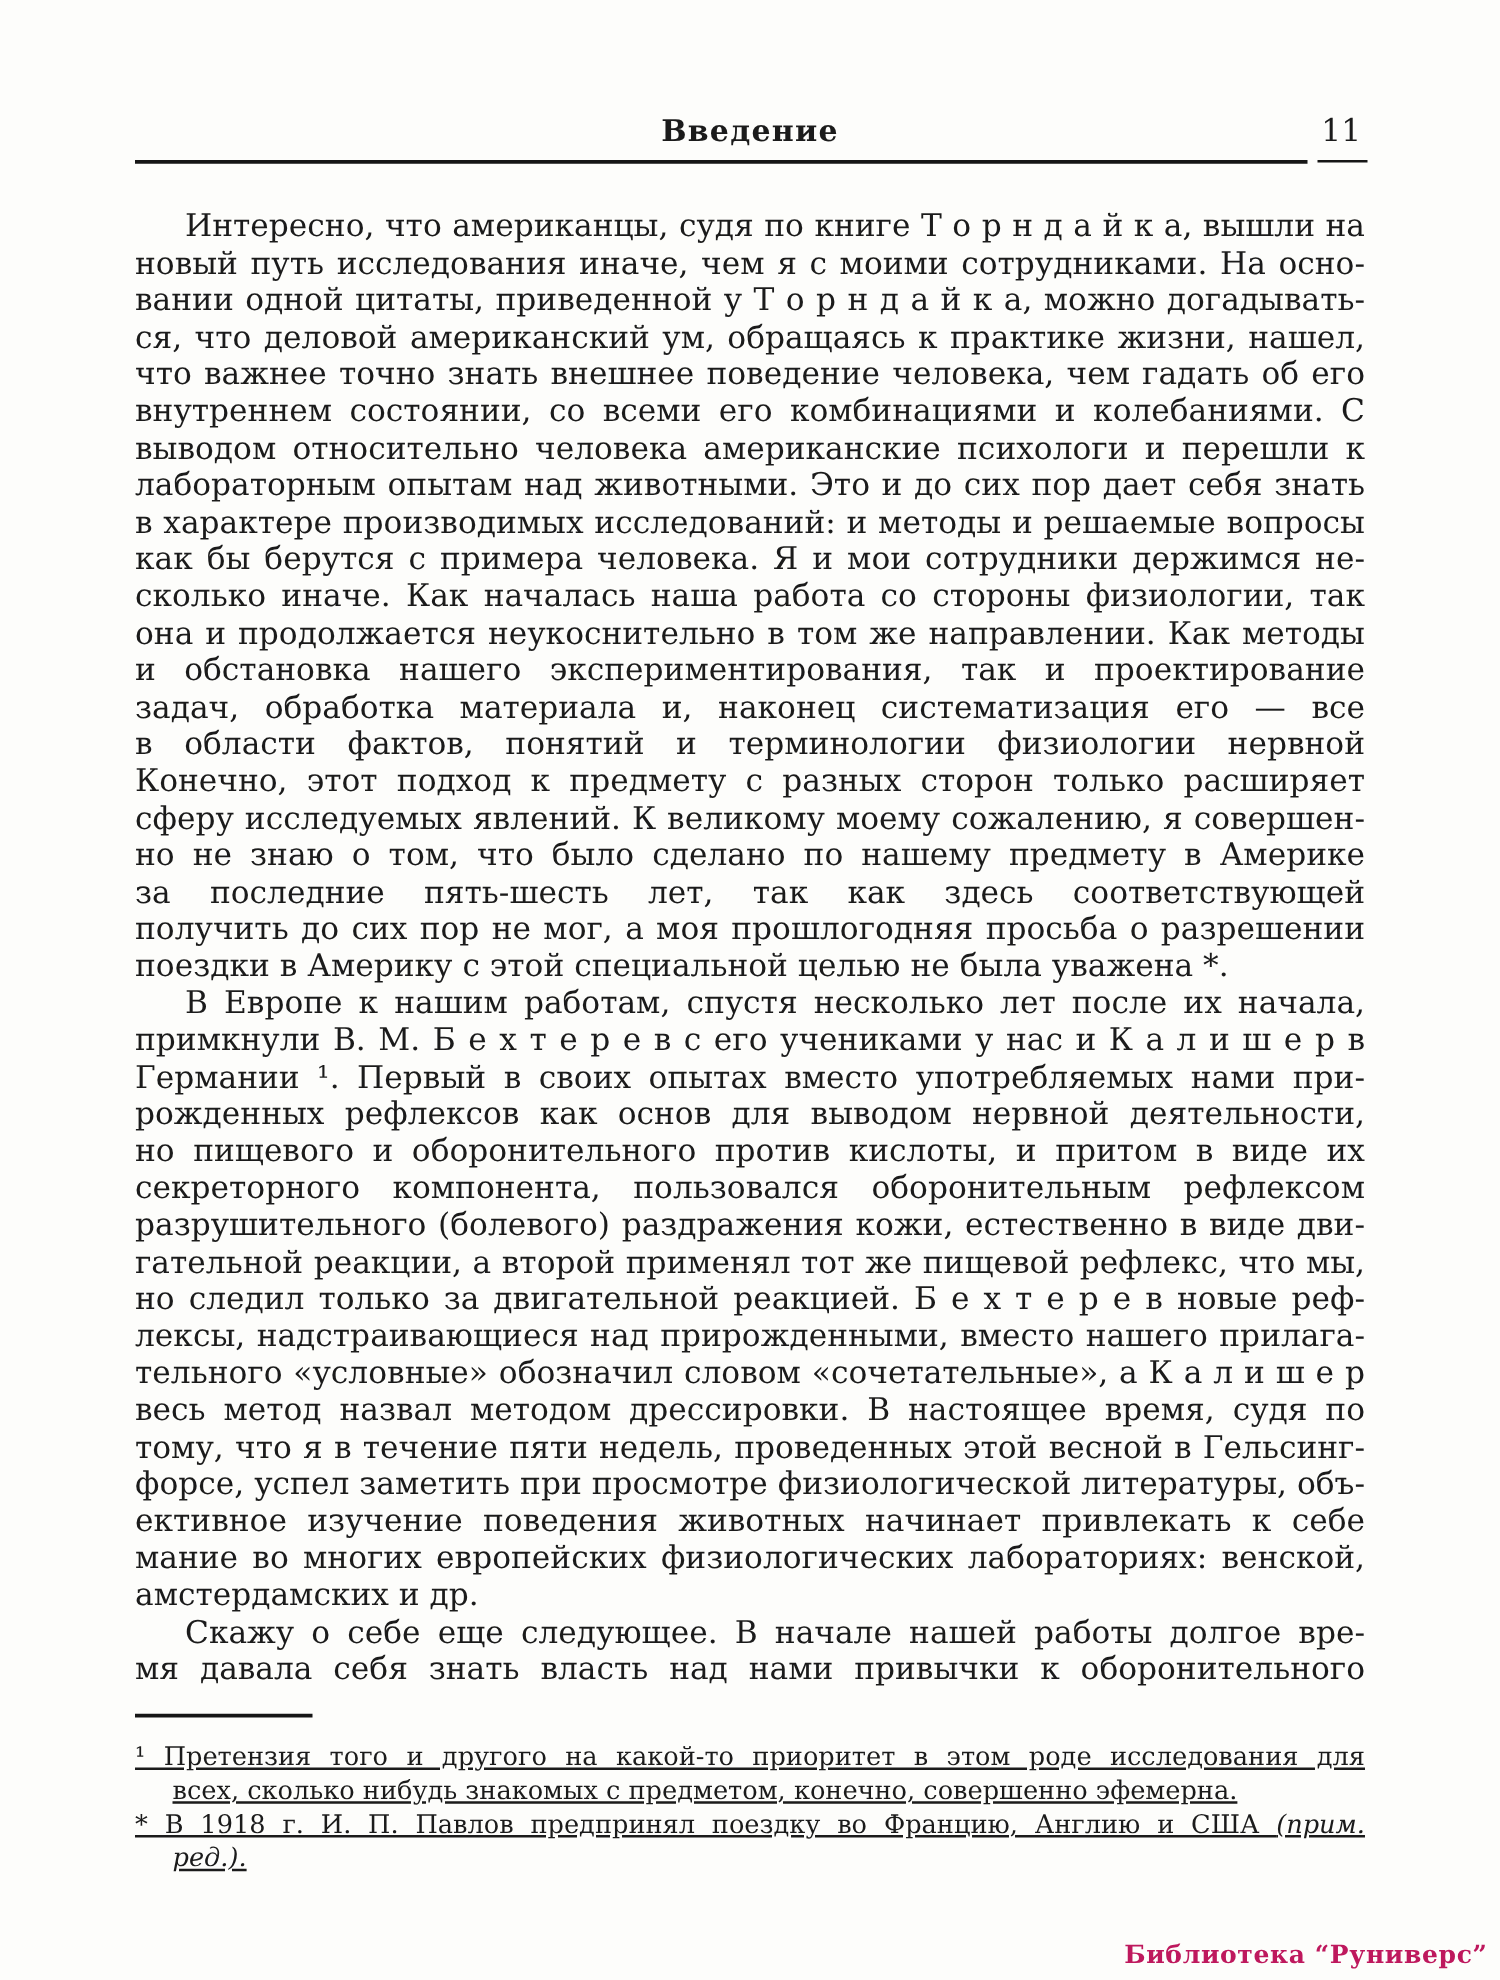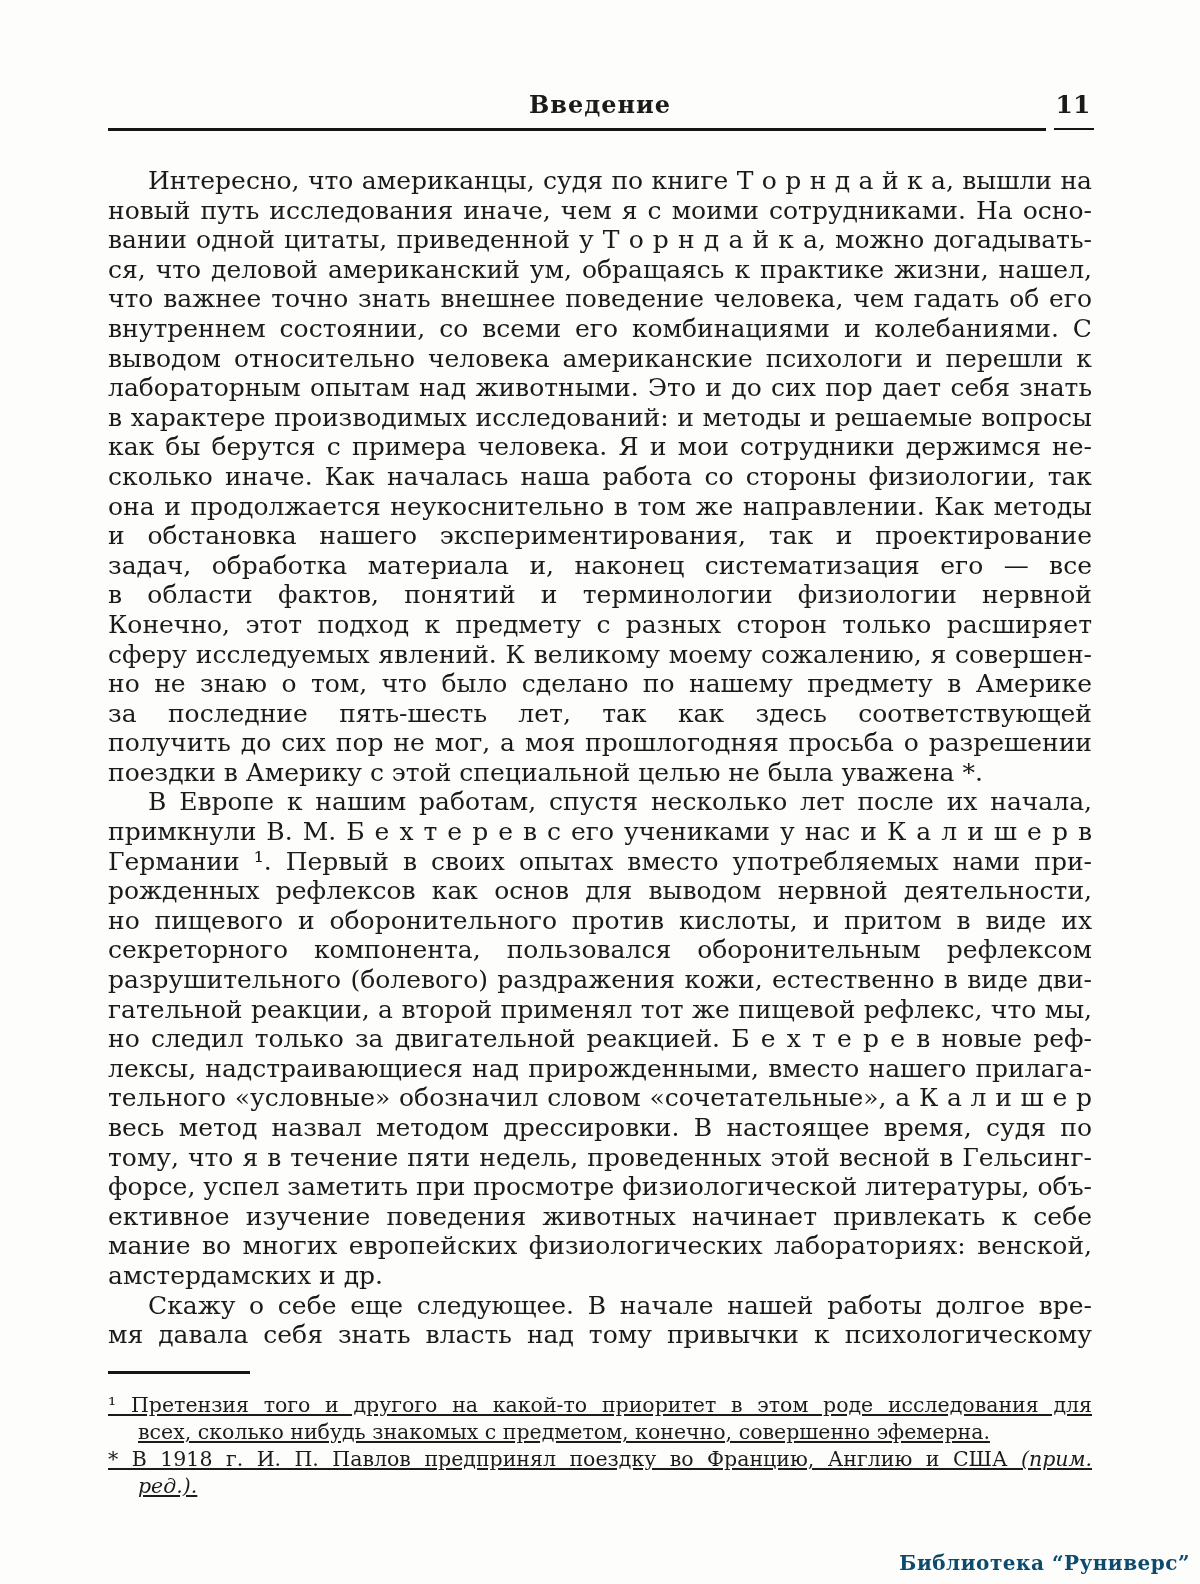--- a/index.html
+++ b/index.html
@@ -28,21 +28,21 @@
     font-weight: 700;
     letter-spacing: 1px;
   }
   .page-number {
     position: absolute;
     top: 90px;
     left: 1052px;
     width: 42px;
     text-align: center;
     font-size: 25px;
-    font-weight: 700;
+    font-weight: 400;
   }
   .header-rule-main {
     position: absolute;
     top: 128px;
     left: 108px;
     width: 938px;
     height: 3px;
     background: #161616;
   }
   .header-rule-end {
@@ -100,21 +100,21 @@
   .it { font-style: italic; }
   
   .watermark {
     position: absolute;
     top: 1551px;
     left: 0;
     width: 1190px;
     text-align: right;
     font-size: 20px;
     font-weight: 700;
-    color: #0c4a6e;
+    color: #be185d;
     letter-spacing: 0.5px;
   }
 </style>
 </head>
 <body>
 
 <div class="page">
 
   <div class="running-title">Введение</div>
 
@@ -156,21 +156,21 @@
       <div class="line just">но следил только за двигательной реакцией. Б е х т е р е в новые реф-</div>
       <div class="line just">лексы, надстраивающиеся над прирожденными, вместо нашего прилага-</div>
       <div class="line just">тельного «условные» обозначил словом «сочетательные», а К а л и ш е р</div>
       <div class="line just">весь метод назвал методом дрессировки. В настоящее время, судя по</div>
       <div class="line just">тому, что я в течение пяти недель, проведенных этой весной в Гельсинг-</div>
       <div class="line just">форсе, успел заметить при просмотре физиологической литературы, объ-</div>
       <div class="line just">ективное изучение поведения животных начинает привлекать к себе вни-</div>
       <div class="line just">мание во многих европейских физиологических лабораториях: венской,</div>
       <div class="line">амстердамских и др.</div>
       <div class="line indent just">Скажу о себе еще следующее. В начале нашей работы долгое вре-</div>
-      <div class="line just">мя давала себя знать власть над тому привычки к психологическому</div>
+      <div class="line just">мя давала себя знать власть над нами привычки к оборонительного</div>
     </main>
 
   <div class="footnote-rule"></div>
 
   <section class="footnotes" id="footnotes">
       <div class="fn-line just"><span>¹ Претензия того и другого на какой-то приоритет в этом роде исследования для</span></div>
       <div class="fn-line fn-cont"><span>всех, сколько нибудь знакомых с предметом, конечно, совершенно эфемерна.</span></div>
       <div class="fn-line just"><span>* В 1918 г. И. П. Павлов предпринял поездку во Францию, Англию и  США </span><span class="it">(прим.</span></div>
       <div class="fn-line fn-cont"><span class="it">ред.).</span></div>
     </section>

